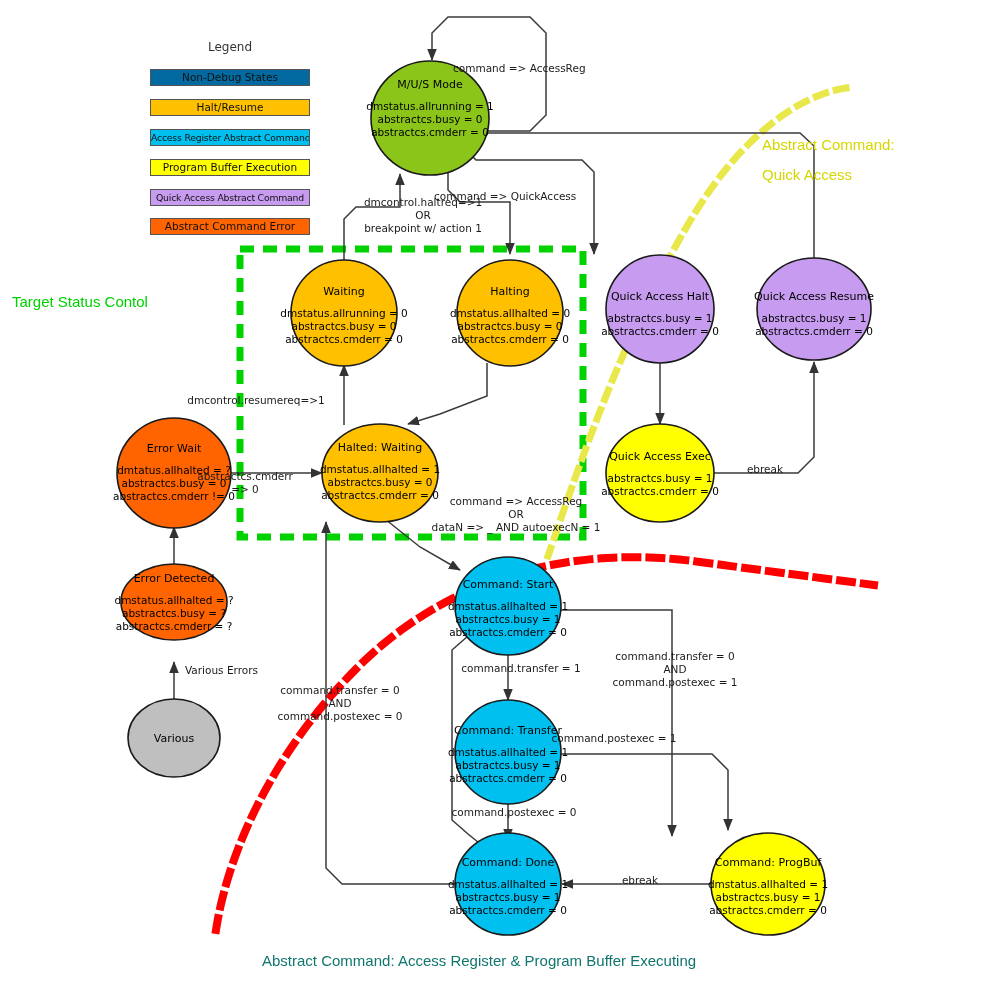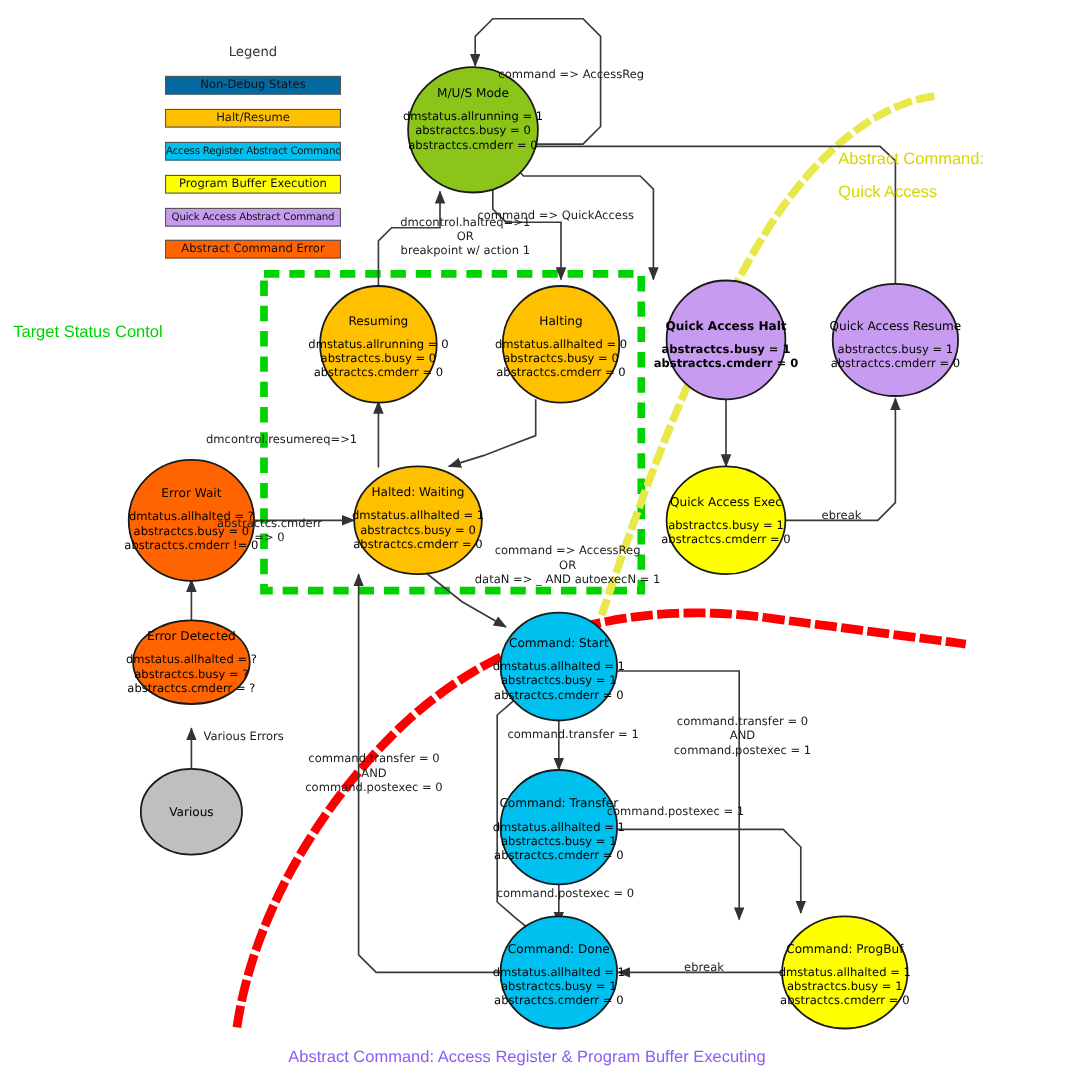--- a/index.html
+++ b/index.html
@@ -15,21 +15,21 @@
               border:1.3px solid #555;box-sizing:border-box;
               font-size:10.5px;line-height:15px;text-align:center;color:#111;
               white-space:nowrap;overflow:hidden;}
   .legend-box.tight{font-size:9.3px;letter-spacing:-0.2px;}
 
   
   .region-label{position:absolute;font-size:15px;white-space:nowrap;
                 font-family:Liberation Sans, sans-serif;}
   .rl-green{color:#00d200;left:12px;top:293px;}
   .rl-yellow{color:#d6d600;left:762px;top:130px;text-align:left;line-height:30px;}
-  .rl-red{color:#8b5cf6;left:262px;top:952px;}
+  .rl-red{color:#0f766e;left:262px;top:952px;}
 
   
   .node-text{position:absolute;text-align:center;pointer-events:none;}
   .node-title{font-size:11px;color:#000;white-space:nowrap;}
   .node-body{font-size:10.5px;color:#000;line-height:13px;margin-top:9px;white-space:nowrap;}
 
   
   .edge-label{position:absolute;font-size:10.5px;color:#1a1a1a;line-height:13px;
               text-align:center;white-space:nowrap;}
 </style>
@@ -133,21 +133,21 @@
   <div class="node-text" style="left:330px;top:78px;width:200px;">
     <div class="node-title">M/U/S Mode</div>
     <div class="node-body">
       <div>dmstatus.allrunning = 1</div>
         <div>abstractcs.busy = 0</div>
         <div>abstractcs.cmderr = 0</div>
     </div>
   </div>
 
   <div class="node-text" style="left:244px;top:285px;width:200px;">
-    <div class="node-title">Resuming</div>
+    <div class="node-title">Waiting</div>
     <div class="node-body">
       <div>dmstatus.allrunning = 0</div>
         <div>abstractcs.busy = 0</div>
         <div>abstractcs.cmderr = 0</div>
     </div>
   </div>
 
   <div class="node-text" style="left:410px;top:285px;width:200px;">
     <div class="node-title">Halting</div>
     <div class="node-body">
@@ -181,21 +181,21 @@
       <div>dmstatus.allhalted = ?</div>
         <div>abstractcs.busy = ?</div>
         <div>abstractcs.cmderr = ?</div>
     </div>
   </div>
 
   <div class="node-text" style="left:94px;top:732px;width:160px;">
     <div class="node-title">Various</div>
   </div>
 
-  <div class="node-text" style="left:560px;top:290px;width:200px;font-weight:bold;">
+  <div class="node-text" style="left:560px;top:290px;width:200px;">
     <div class="node-title">Quick Access Halt</div>
     <div class="node-body">
       <div>abstractcs.busy = 1</div>
         <div>abstractcs.cmderr = 0</div>
     </div>
   </div>
 
   <div class="node-text" style="left:714px;top:290px;width:200px;">
     <div class="node-title">Quick Access Resume</div>
     <div class="node-body">

